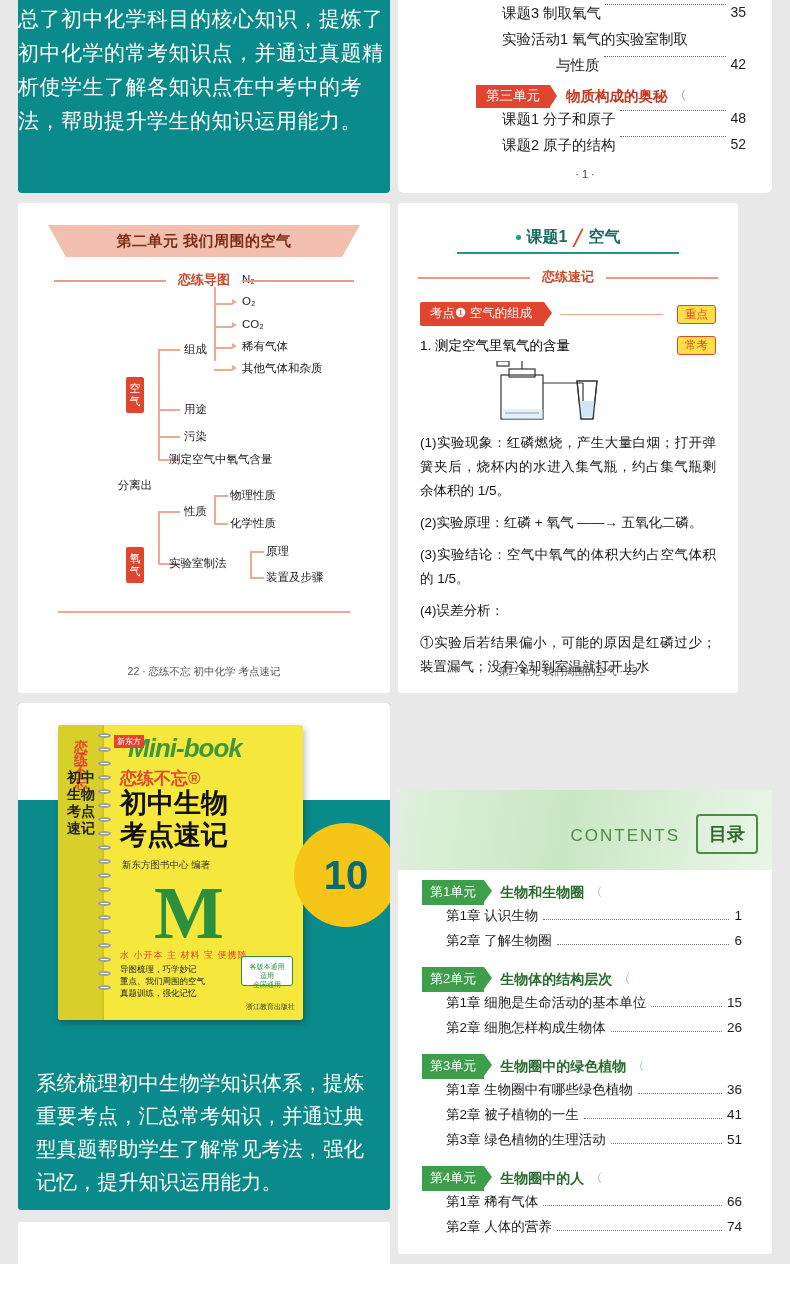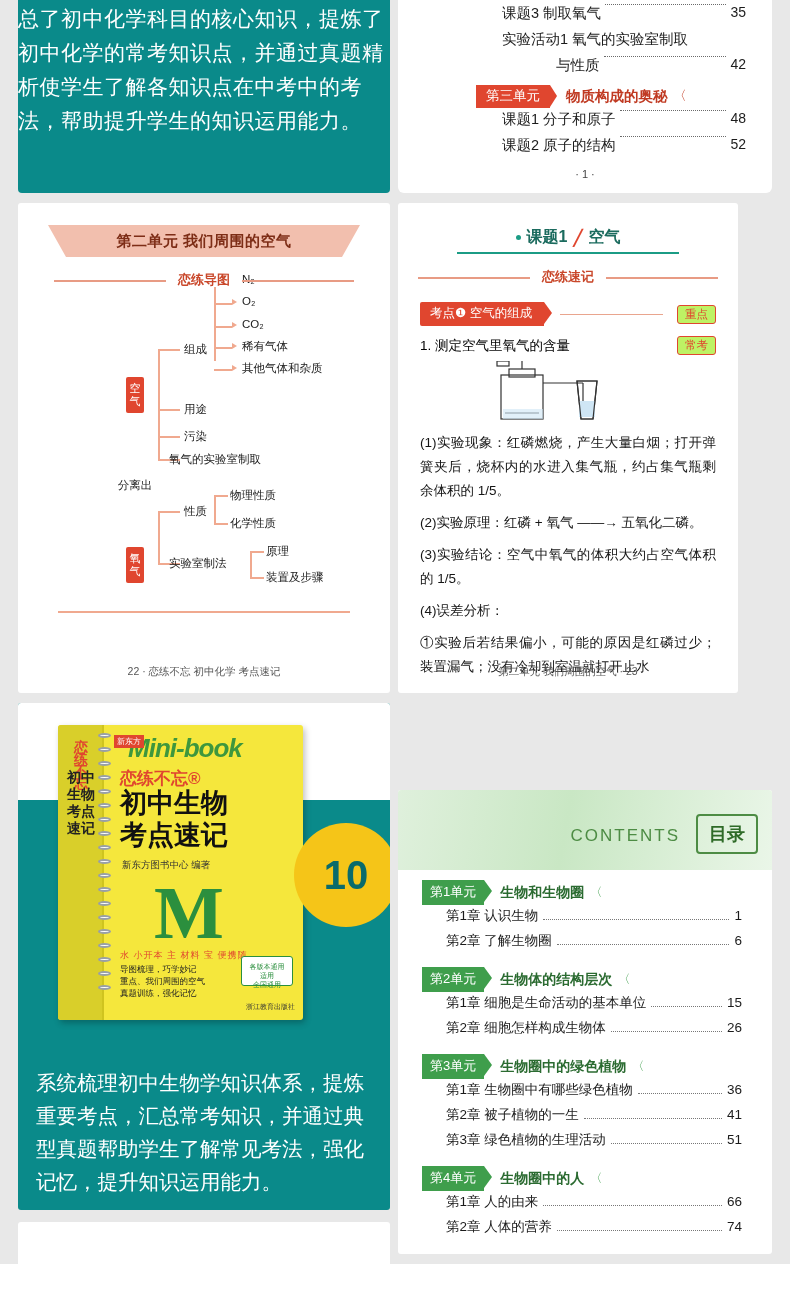--- a/index.html
+++ b/index.html
@@ -189,21 +189,21 @@
   .kd-tag:after {
     content: ""; position: absolute; right: -8px; top: 0;
     border-left: 8px solid #e0462f;
     border-top: 11px solid transparent;
     border-bottom: 11px solid transparent;
   }
   .kd-line { flex: 1; border-bottom: 1.5px solid #e9a58e; margin: 0 14px 0 16px; }
   .kd-badge {
     border: 1.5px solid #e0462f; color: #e0462f;
     font-size: 11.5px; padding: 1px 7px; border-radius: 3px;
-    background: #bef264;
+    background: #fde047;
     white-space: nowrap;
   }
   .body-txt {
     margin: 8px 22px 0 22px;
     font-size: 13.5px; line-height: 24px; color: #151515;
     text-align: justify;
   }
   .exp-figure {
     margin: 6px auto 4px auto;
     width: 190px; height: 62px;
@@ -443,21 +443,21 @@
 
       <div class="mm-line vline" style="left:140px; top:60px; height:110px;"></div>
       <div class="mm-line hline" style="left:140px; top:60px; width:22px;"></div>
       <div class="mm-line hline" style="left:140px; top:120px; width:22px;"></div>
       <div class="mm-line hline" style="left:140px; top:147px; width:22px;"></div>
       <div class="mm-line hline" style="left:140px; top:170px; width:22px;"></div>
 
       <div class="mm-node" style="left:166px; top:53px;">组成</div>
       <div class="mm-node" style="left:166px; top:113px;">用途</div>
       <div class="mm-node" style="left:166px; top:140px;">污染</div>
-      <div class="mm-node" style="left:151px; top:163px;">氧气的实验室制取</div>
+      <div class="mm-node" style="left:151px; top:163px;">测定空气中氧气含量</div>
 
       <div class="mm-line vline" style="left:196px; top:-8px; height:80px;"></div>
       <div class="mm-line hline" style="left:196px; top:-8px; width:18px;"></div>
       <div class="mm-line hline" style="left:196px; top:14px; width:18px;"></div>
       <div class="mm-line hline" style="left:196px; top:37px; width:18px;"></div>
       <div class="mm-line hline" style="left:196px; top:58px; width:18px;"></div>
       <div class="mm-line hline" style="left:196px; top:80px; width:18px;"></div>
       <div class="arrow" style="left:214px; top:-12px;"></div>
       <div class="arrow" style="left:214px; top:10px;"></div>
       <div class="arrow" style="left:214px; top:33px;"></div>
@@ -660,21 +660,21 @@
       <span class="dots"></span>
       <span>51</span>
     </div>
 
     <div class="bio-unit">
       <span class="bio-tag">第4单元</span>
       <span class="bio-uname">生物圈中的人</span>
       <span class="bio-uslash">〈</span>
     </div>
     <div class="bio-line">
-      <span>第1章 人的由来</span>
+      <span>第1章 稀有气体</span>
       <span class="dots"></span>
       <span>66</span>
     </div>
     <div class="bio-line">
       <span>第2章 人体的营养</span>
       <span class="dots"></span>
       <span>74</span>
     </div>
 
   </div>

